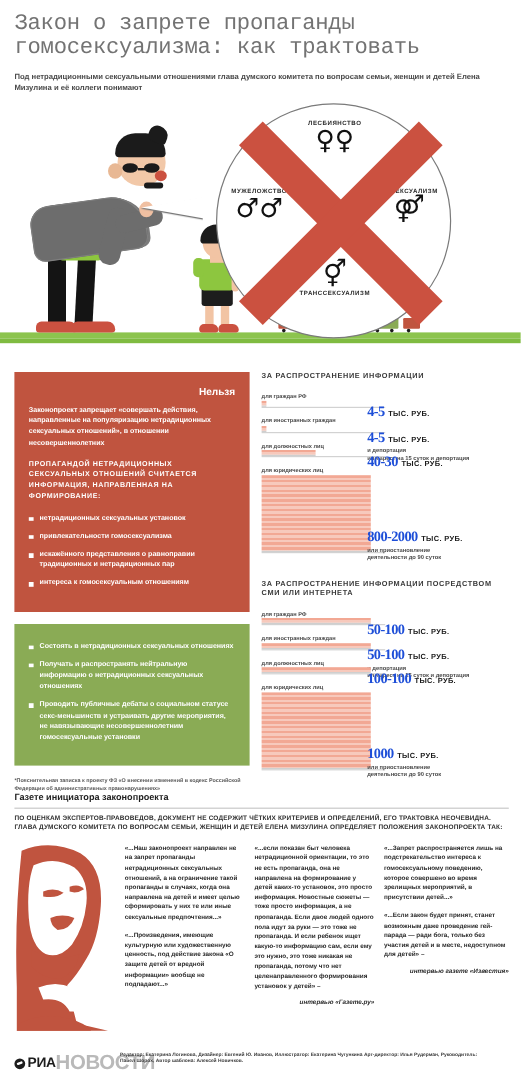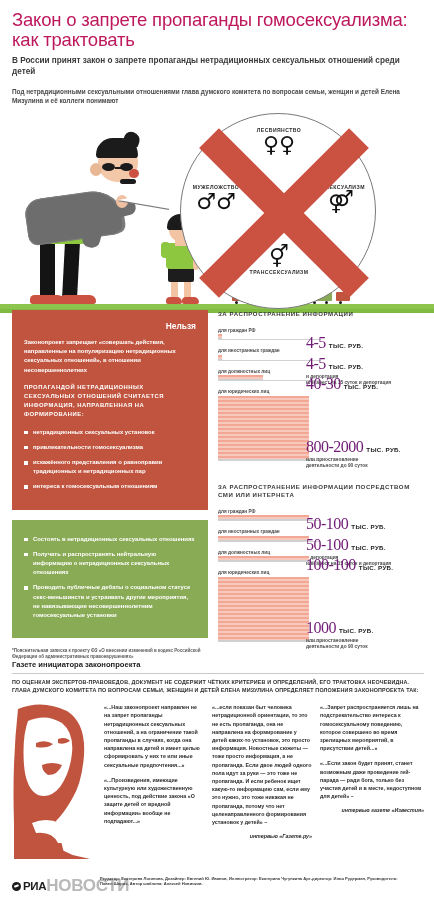--- a/index.html
+++ b/index.html
@@ -7,23 +7,23 @@
     width: 434px; height: 903px;
     background: #ffffff;
     font-family: "Liberation Sans", sans-serif;
     overflow: hidden;
   }
   #page { position: relative; width: 434px; height: 903px; background: #fff; }
 
   
   .header { padding: 10px 12px 0 12px; }
   .title {
-    font-family: Liberation Sans, sans-serif;
+    font-family: Liberation Mono, monospace;
     font-size: 18.5px; line-height: 20px; font-weight: 400;
-    color: #be185d; letter-spacing: -0.2px;
+    color: #737373; letter-spacing: -0.2px;
   }
   .subtitle {
     margin-top: 5px;
     font-size: 8.2px; line-height: 11px; font-weight: 700; color: #3a3a3a;
   }
   .lede {
     margin-top: 11px;
     font-size: 6.4px; line-height: 8.5px; font-weight: 700; color: #4a4a4a;
   }
 
@@ -121,22 +121,22 @@
     background-image: repeating-linear-gradient(
       to bottom, #f2a894 0px, #f2a894 2px, #f7c9bc 2px, #f7c9bc 4px);
     border-bottom:0.5px solid #cfcfcf;
   }
   .bar-wrap { position:relative; }
   .bar-rule { border-bottom:0.6px solid #d2d2d2; width:100%; }
   .fine-val {
     position:absolute; right:0; top:0; text-align:left; width:118px;
   }
   .fine-amt {
-    font-family:"Liberation Serif", serif; font-weight:400;
-    font-size:16px; line-height:16px; color:#701a75; letter-spacing:-0.5px;
+    font-family:"Liberation Serif", serif; font-weight:700;
+    font-size:12px; line-height:16px; color:#1d4ed8; letter-spacing:-0.5px;
     display:inline-block; vertical-align:baseline;
   }
   .fine-unit {
     font-size:6.2px; font-weight:700; color:#1a1a1a; letter-spacing:0.3px;
     display:inline-block; margin-left:3px;
   }
   .fine-note { font-size:4.8px; line-height:6.4px; font-weight:700; color:#4a4a4a; margin-top:1px; }
 
   
   .pos { position:absolute; left:12px; top:660px; width:412px; }
@@ -173,21 +173,20 @@
   .credits { position:absolute; left:88px; top:2px; width:300px;
              font-size:4.1px; line-height:5.4px; font-weight:700; color:#3a3a3a; }
 </style>
 </head>
 <body>
 
 <div id="page">
 
   <div class="header">
     <div class="title">Закон о запрете пропаганды гомосексуализма: как трактовать</div>
-    <div class="subtitle">В России принят закон о запрете пропаганды нетрадиционных сексуальных отношений среди детей</div>
     <div class="lede">Под нетрадиционными сексуальными отношениями глава думского комитета по вопросам семьи, женщин и детей Елена Мизулина и её коллеги понимают</div>
   </div>
 
   <div class="illus">
 
     <div class="ground"></div>
     <div class="ground2"></div>
 
     <div class="man">
       <div class="m-leg" style="left:28px; bottom:4px; width:15px; height:72px;"></div>

